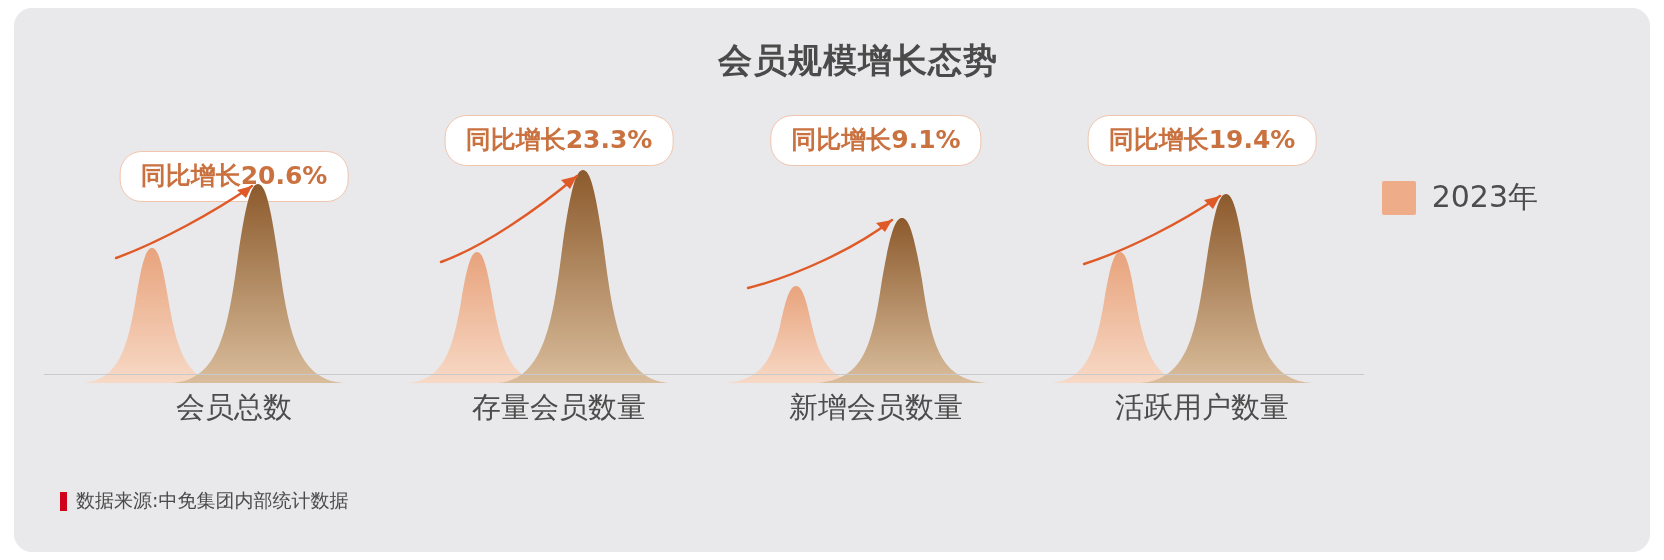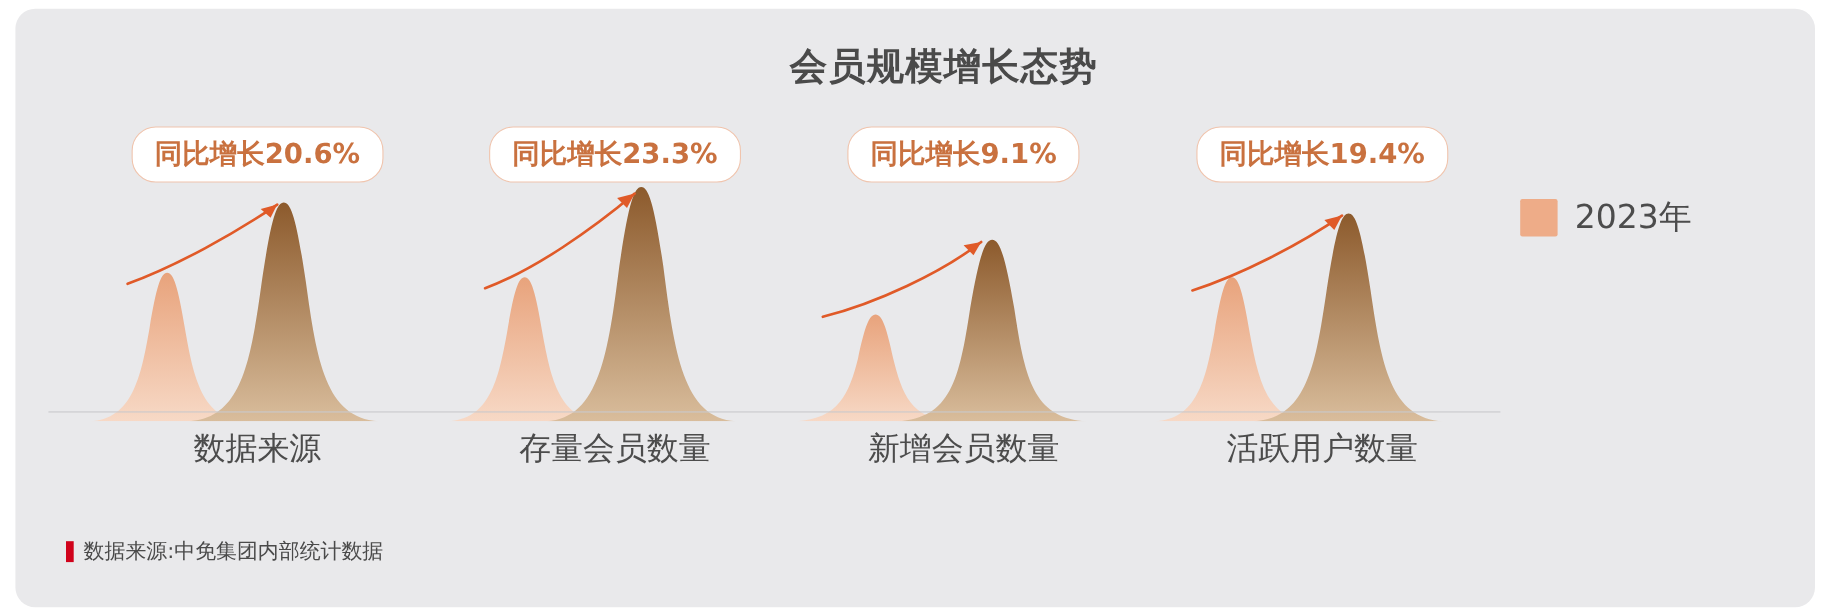--- a/index.html
+++ b/index.html
@@ -90,21 +90,21 @@
 </head>
 <body>
 
 <div class="card">
 
   <div class="chart-title">会员规模增长态势</div>
 
   <div class="plot">
 
     <div class="group g0">
-      <div class="badge" style="color: rgb(201, 113, 63); border-color: rgb(240, 196, 173); background: rgb(255, 255, 255);">同比增长20.6%</div>
+      <div class="badge" style="color: rgb(201, 113, 63); border-color: rgb(240, 196, 173); background: rgb(255, 255, 255); margin-top: 36px;">同比增长20.6%</div>
       <svg class="peaks" viewBox="0 0 320 215" preserveAspectRatio="none">
         <defs>
           <linearGradient id="g2023a" x1="0" y1="0" x2="0" y2="1">
             <stop offset="0%" stop-color="#e8a37c"></stop>
               <stop offset="100%" stop-color="#f7d9c6"></stop>
           </linearGradient>
           <linearGradient id="g2024a" x1="0" y1="0" x2="0" y2="1">
             <stop offset="0%" stop-color="#8c5a2c"></stop>
               <stop offset="100%" stop-color="#d9bd9c"></stop>
           </linearGradient>
@@ -182,21 +182,21 @@
         <path d="M42,96 C86,82 140,54 178,28" stroke="#e05a28" stroke-width="2.4" fill="none" stroke-linecap="round"></path>
         <path d="M178,28 L162,32 L171,41 Z" fill="#e05a28"></path>
       </svg>
     </div>
 
   </div>
 
   <div class="axis"></div>
 
   <div class="cat-labels">
-    <div class="cat c0">数据来源</div>
+    <div class="cat c0">会员总数</div>
     <div class="cat c1">存量会员数量</div>
     <div class="cat c3">活跃用户数量</div>
     <div class="cat c2">新增会员数量</div>
   </div>
 
   <div class="legend">
     <div class="legend-row">
       <span class="swatch" style="background: rgb(238, 172, 136);"></span>
       <span class="legend-label">2023年</span>
     </div>

